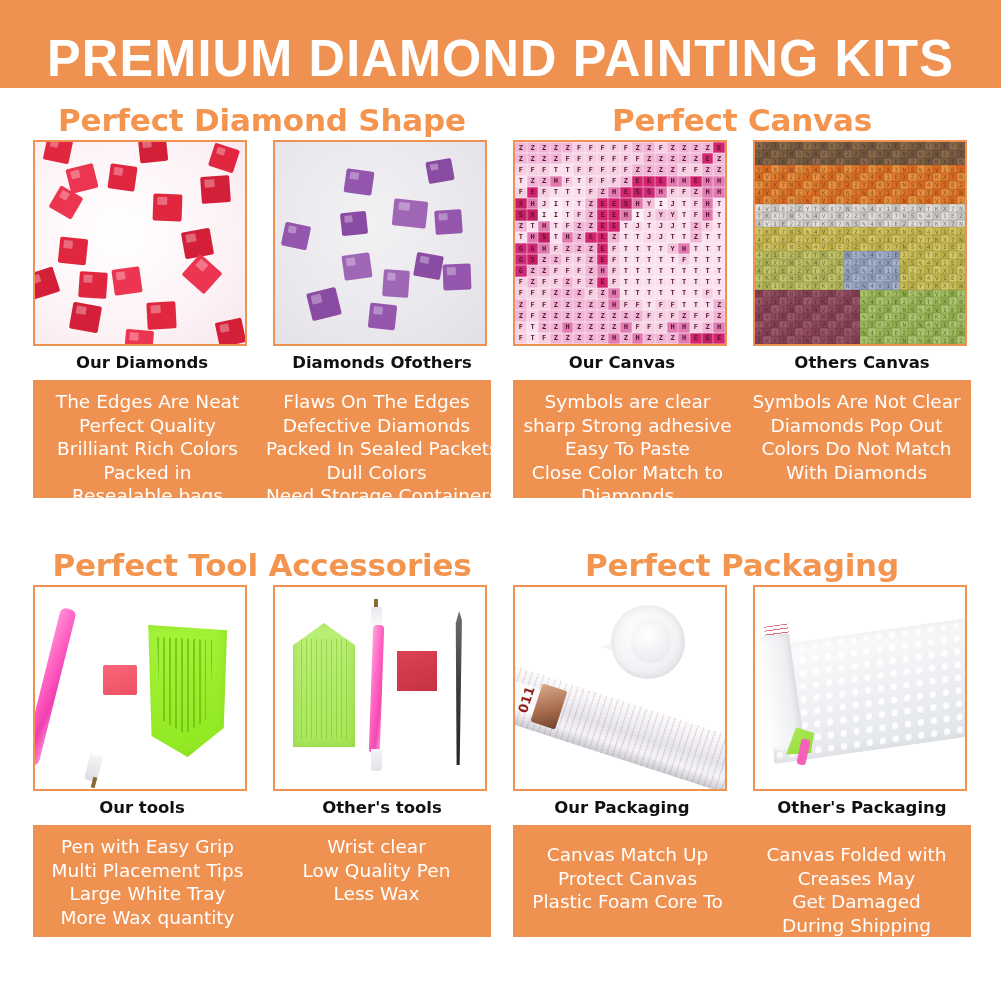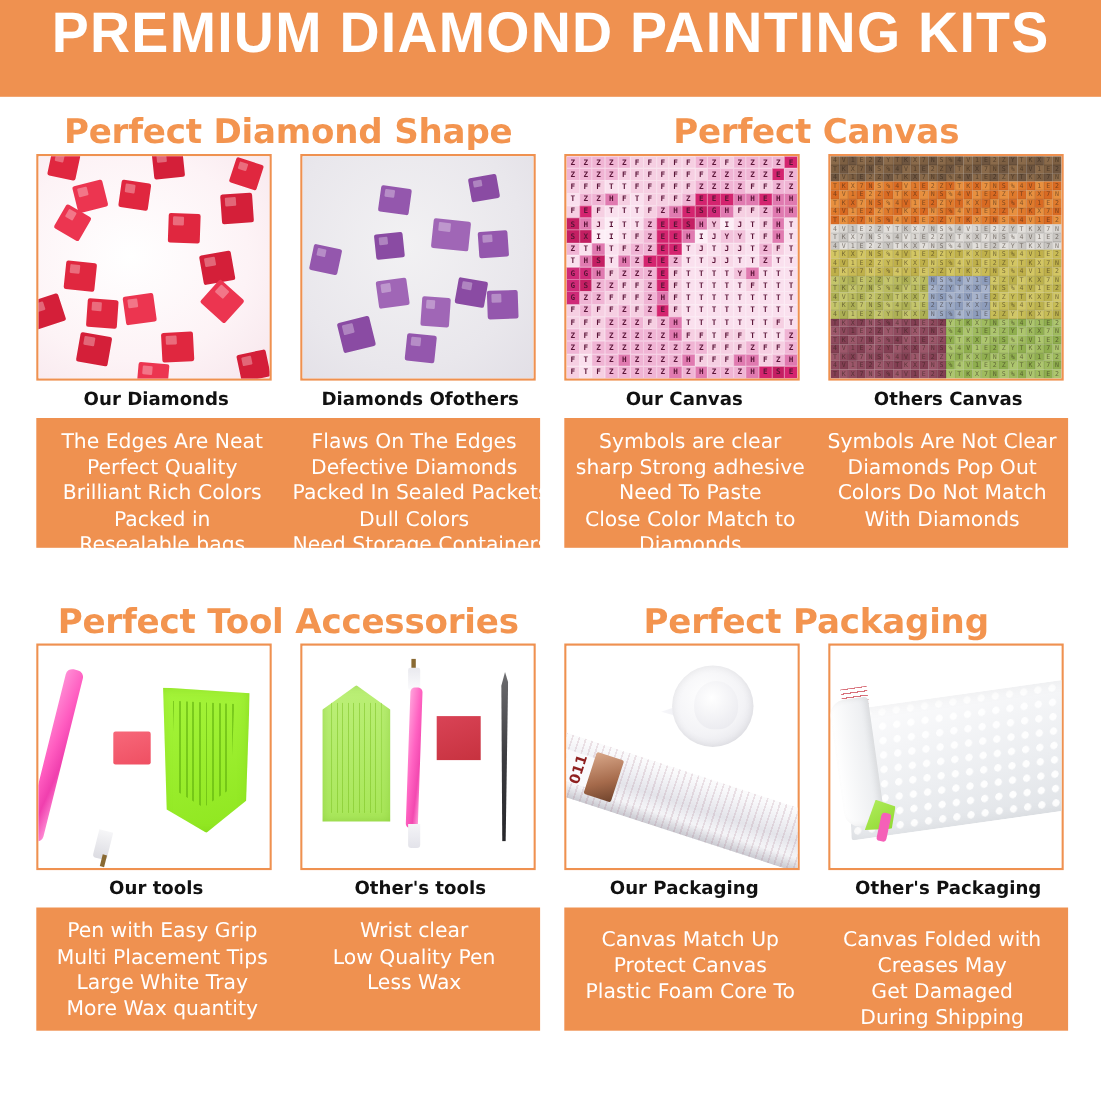--- a/index.html
+++ b/index.html
@@ -7,21 +7,21 @@
     width:1001px;height:1001px;
     background:#ffffff;
     font-family:"Liberation Sans","DejaVu Sans",sans-serif;
     overflow:hidden;
     position:relative;
   }
   
   .banner{
     position:absolute;left:0;top:0;width:1001px;height:88px;
     background:#ef9150;
-    display:flex;align-items:flex-start;justify-content:center;
+    display:flex;align-items:flex-end;justify-content:center;
   }
   .banner-title{
     color:#ffffff;
     font-family:"Liberation Sans Narrow","Liberation Sans",sans-serif;
     font-size:52px;
     font-weight:bold;
     letter-spacing:1.2px;
     transform:scaleX(0.97);
     white-space:nowrap;
     text-align:center;
@@ -1353,21 +1353,21 @@
         </div>
       </div>
       <div class="caption">Others Canvas</div>
     </div>
   </div>
 
   <div class="bullets" style="height:118px;">
     <div class="bul-col">
       <div>Symbols are clear</div>
       <div>sharp Strong adhesive</div>
-      <div>Need To Paste</div>
+      <div>Easy To Paste</div>
       <div>Close Color Match to</div>
       <div>Diamonds</div>
     </div>
     <div class="bul-col">
       <div>Symbols Are Not Clear</div>
       <div>Diamonds Pop Out</div>
       <div>Colors Do Not Match</div>
       <div>With Diamonds</div>
     </div>
   </div>

